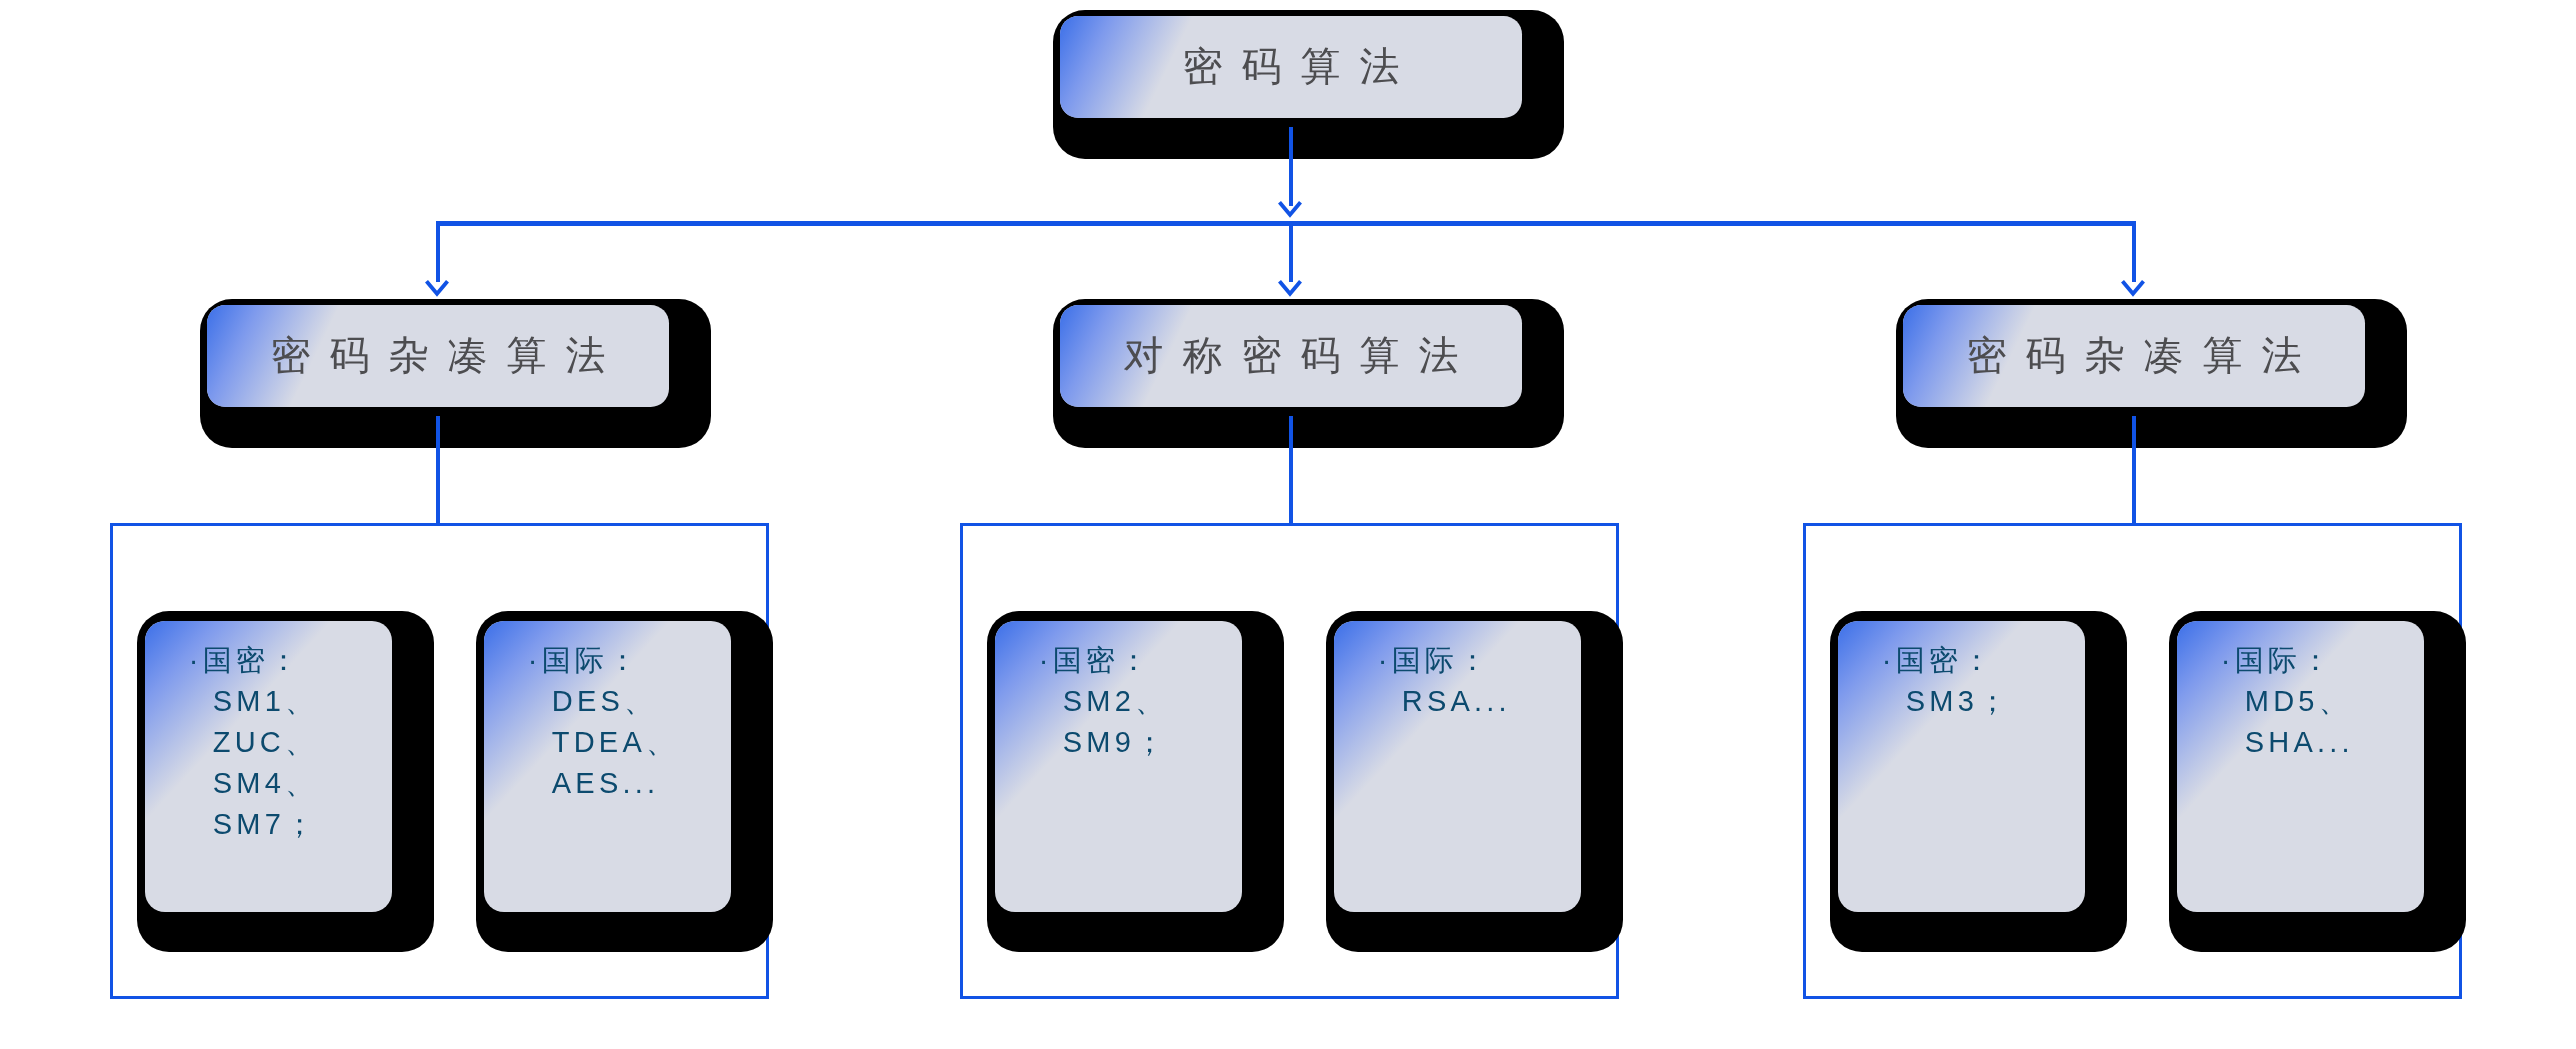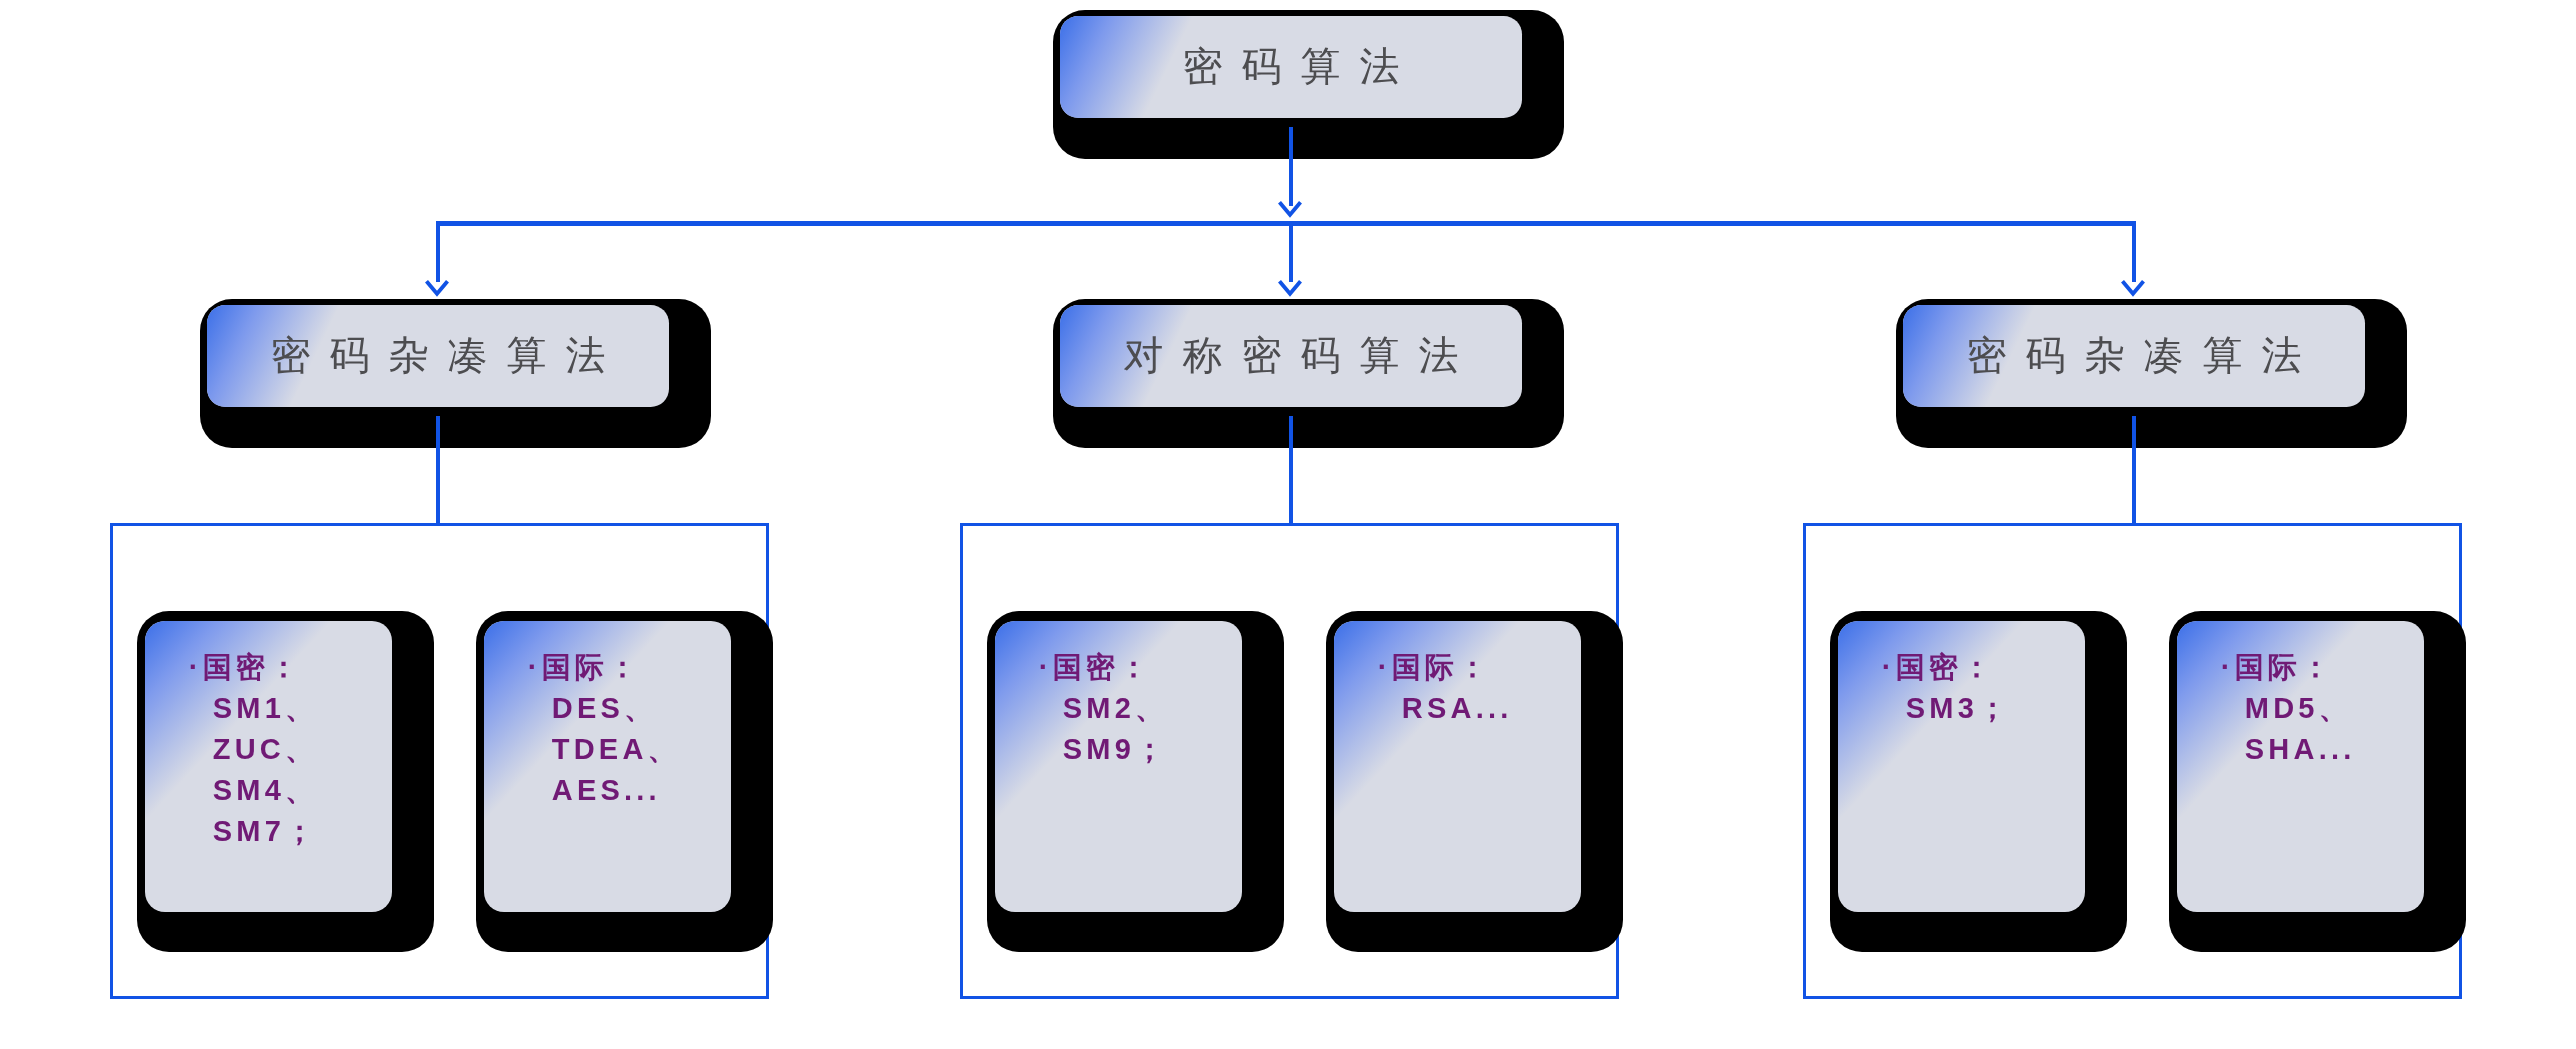--- a/index.html
+++ b/index.html
@@ -17,22 +17,22 @@
            border-radius:18.3px;display:flex;align-items:center;justify-content:center;overflow:hidden;}
   .wedge{position:absolute;inset:0;pointer-events:none;
          background:linear-gradient(116deg,#3b6fe8 0%,#7e9aed 10%,rgba(216,219,229,0) 26%);}
   .hdr-label{position:relative;font-size:40px;letter-spacing:19px;margin-right:-19px;
              color:#4d4d50;white-space:nowrap;}
 
   .child{width:297px;height:341px;}
   .child .lt{position:absolute;left:7.8px;top:10px;width:247px;height:291px;background:#d8dbe5;
              border-radius:20px;overflow:hidden;display:block;}
   .child .wedge{background:linear-gradient(133deg,#3b6fe8 0%,#7e9aed 14%,rgba(216,219,229,0) 36%);}
-  .child-text{position:relative;margin:26px 10px 0 68px;text-indent:-24px;font-size:29px;
-              line-height:41px;letter-spacing:4.2px;color:#701a75;white-space:pre-line;font-weight:bold;}
+  .child-text{position:relative;margin:19px 10px 0 68px;text-indent:-24px;font-size:29px;
+              line-height:41px;letter-spacing:4.2px;color:#0c4a6e;white-space:pre-line;}
 
   
   .vline{position:absolute;width:3.5px;background:#1153e5;z-index:5;}
   .hline{position:absolute;height:5px;background:#1153e5;z-index:5;}
   .chev{position:absolute;width:28px;height:18.3px;z-index:6;}
   .chev svg{display:block;}
 </style>
 </head>
 <body>
 

